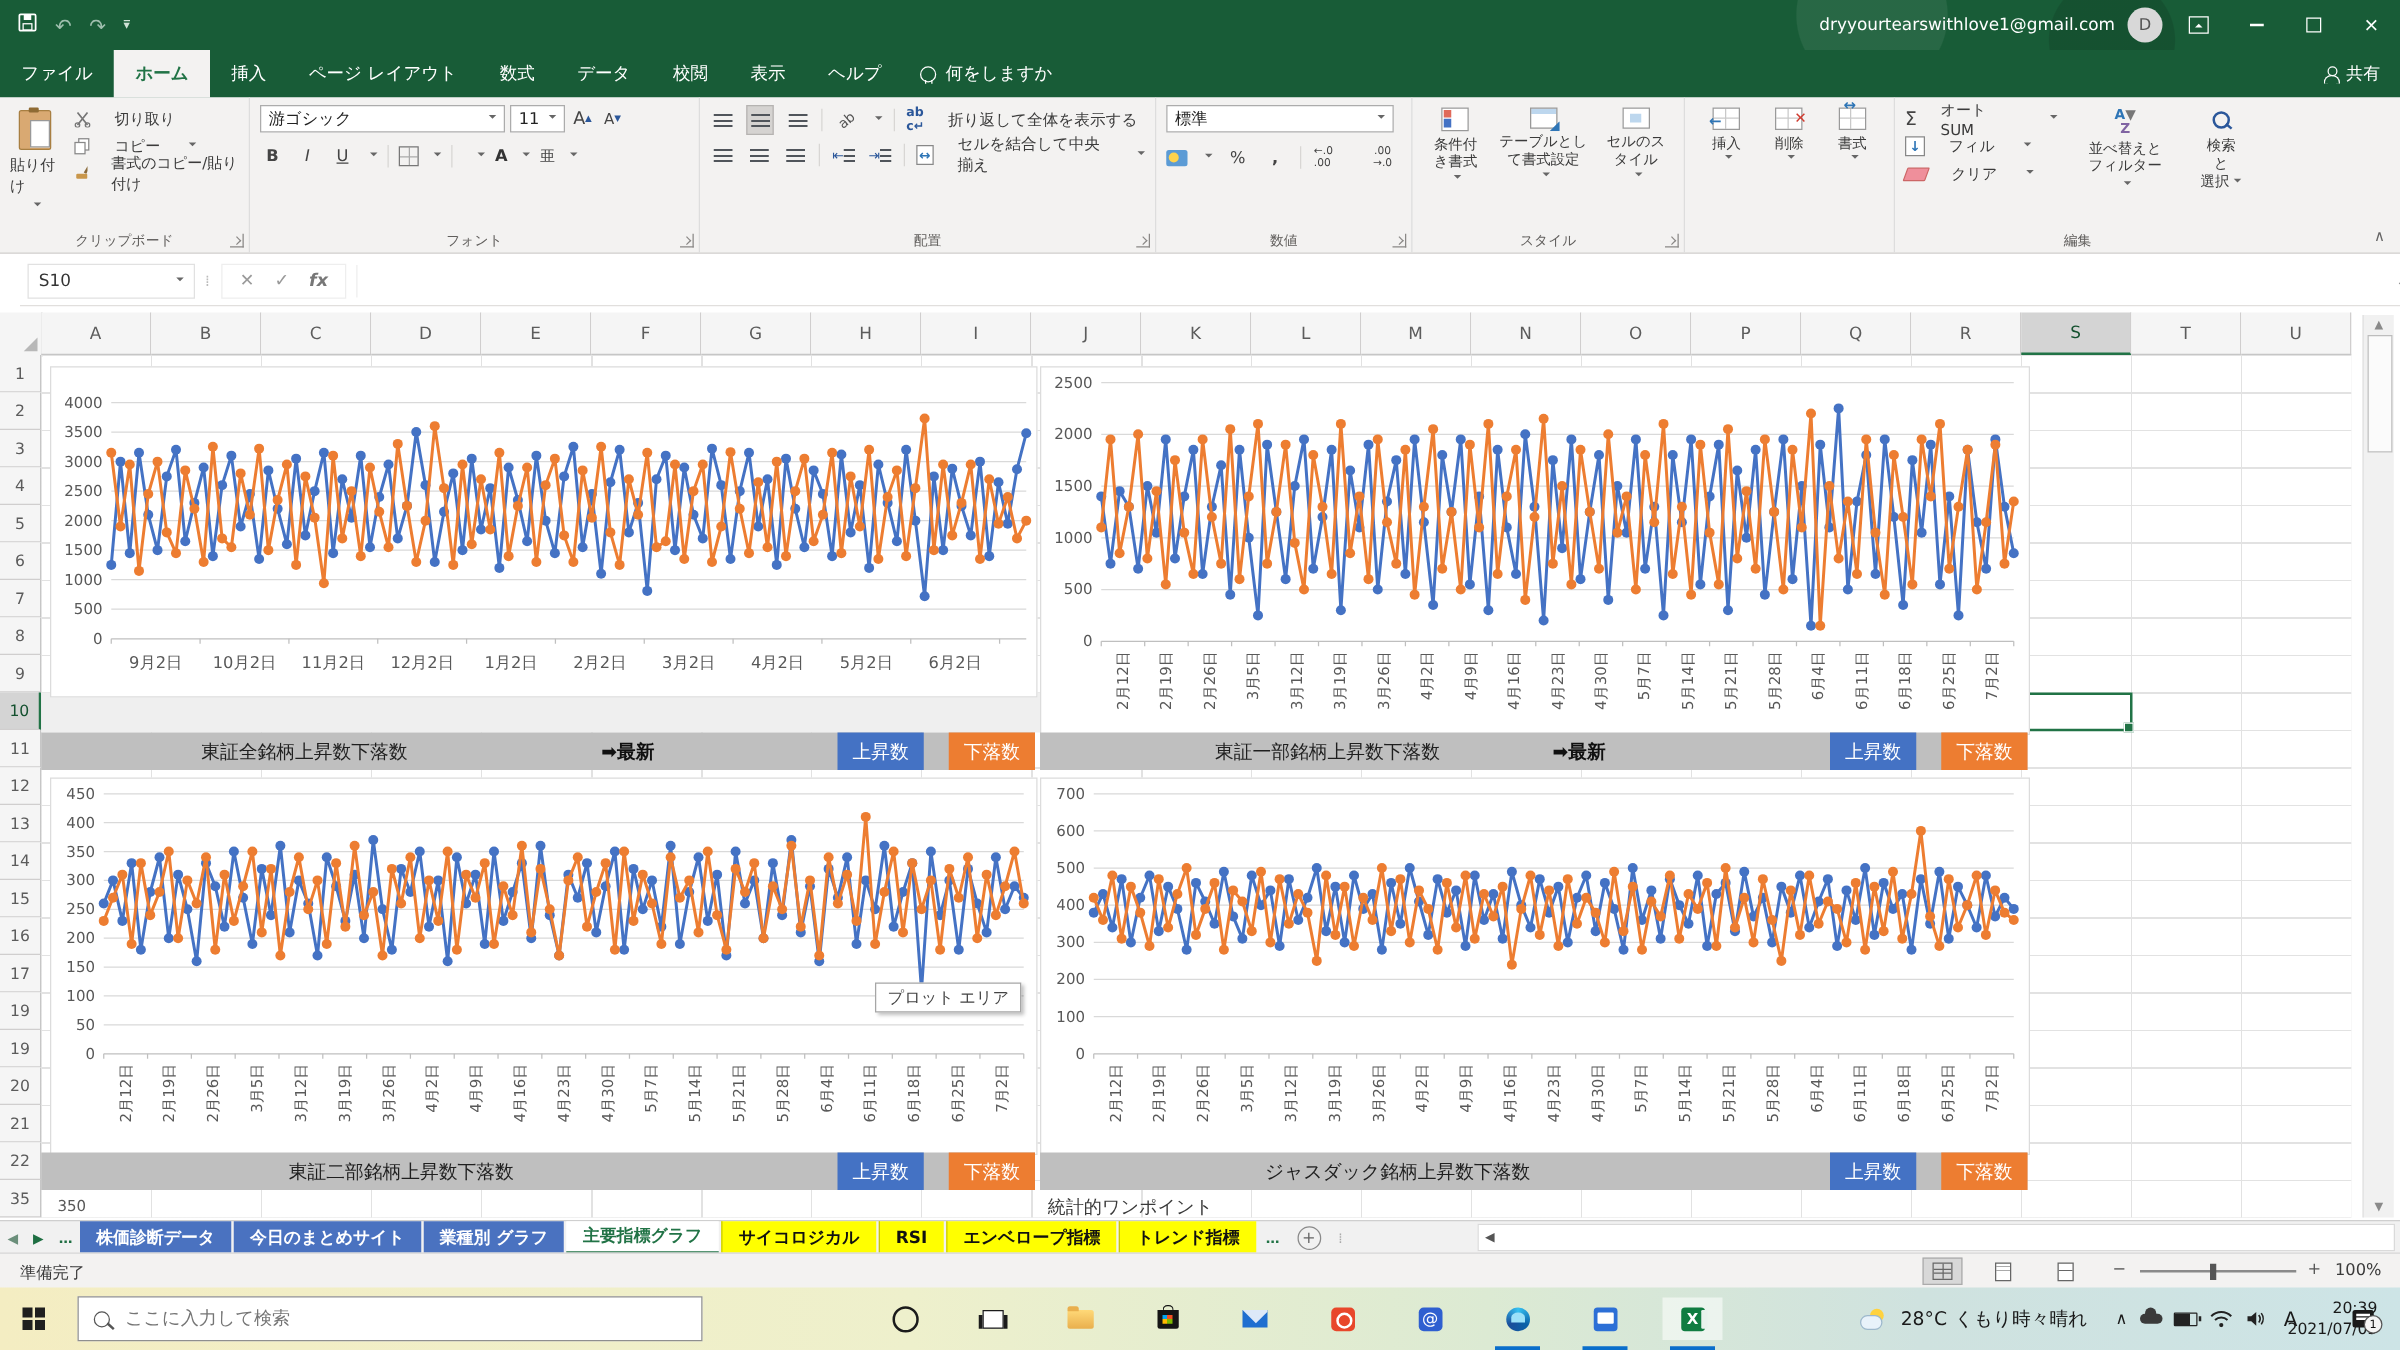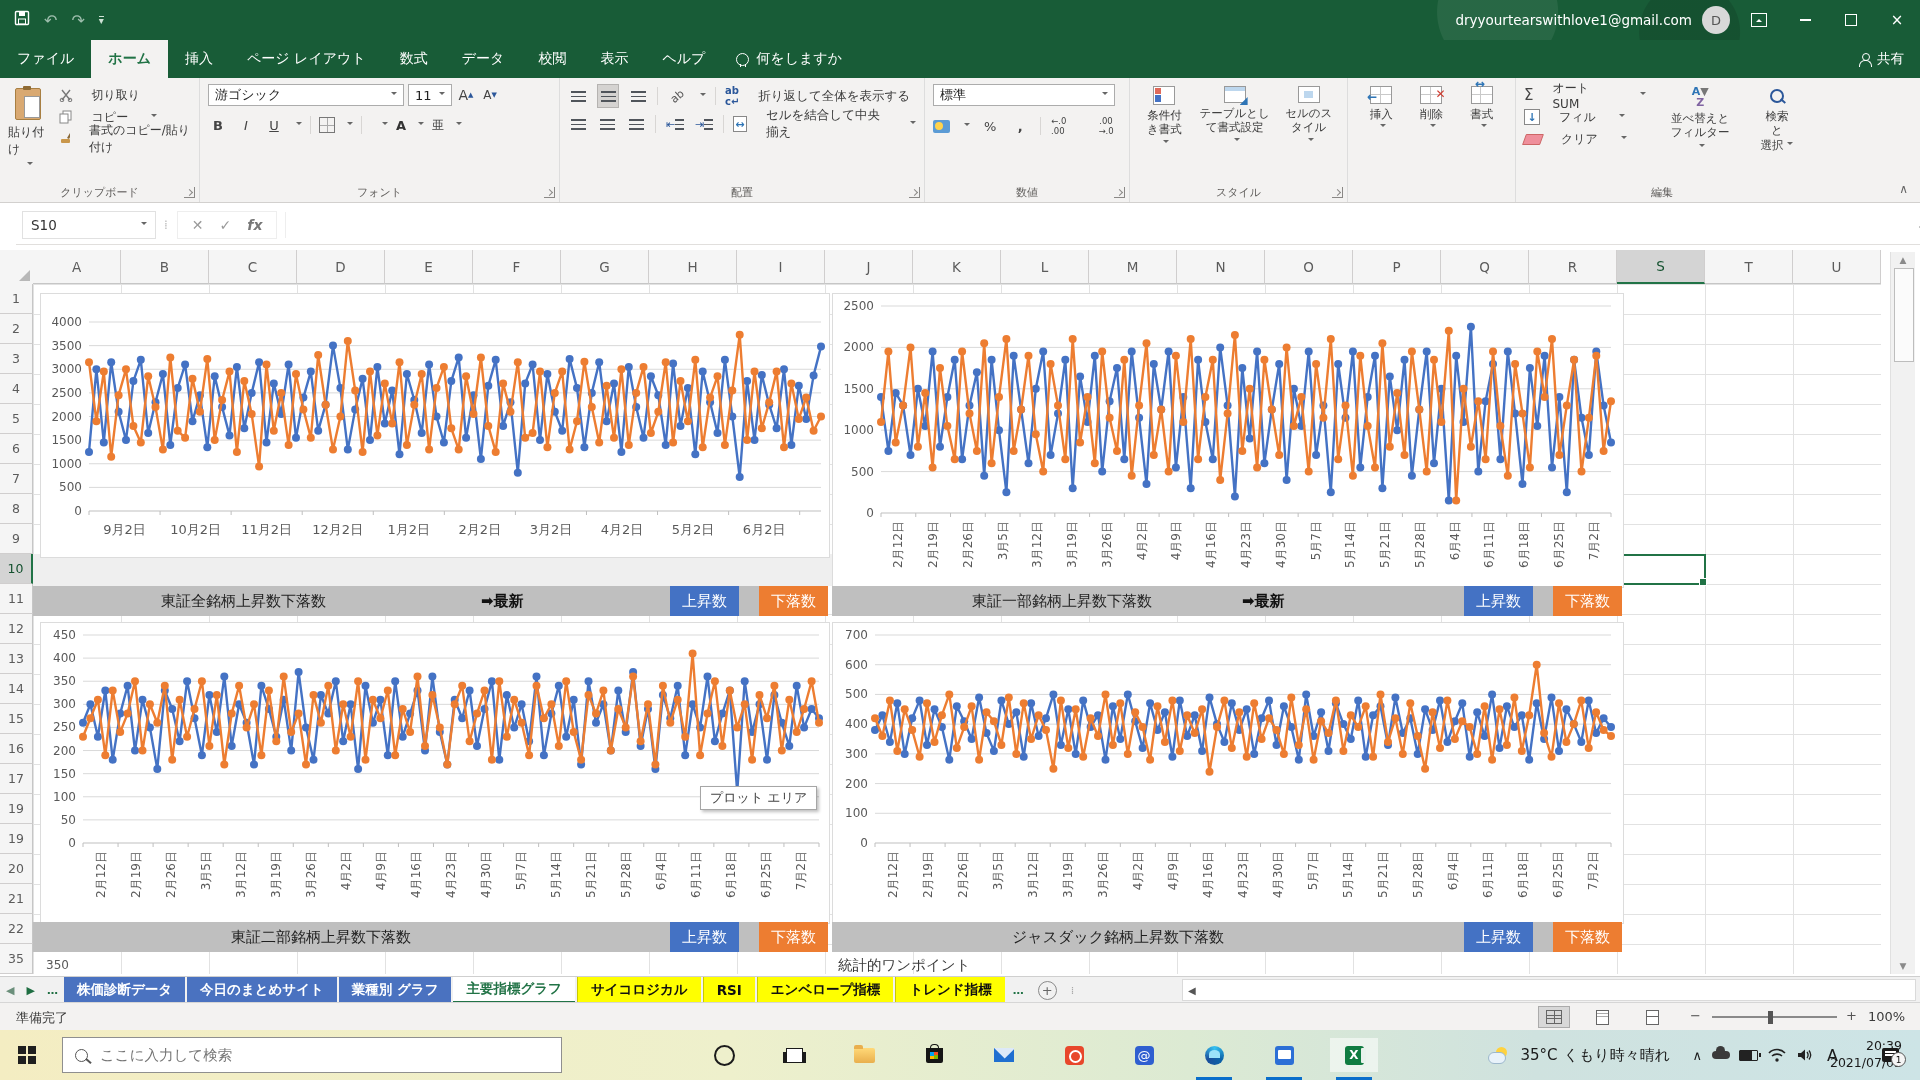--- a/index.html
+++ b/index.html
@@ -1677,21 +1677,21 @@
       <span class="monapp"></span>
     </span>
   <span class="tkicon open activeapp" style="left:1330px">
       <span class="xlic">X</span>
     </span>
 
   <div class="tright" style="right:408px">
     <span class="wicon"></span>
   </div>
   <div class="tright" style="right:250px;gap:6px;font-size:15px">
-    <span>35°C</span>
+    <span>28°C</span>
       <span>くもり時々晴れ</span>
   </div>
   <div class="tright" style="right:218px;font-size:13px">
       <span>∧</span>
     </div>
   <div class="tright" style="right:190px">
       <span class="cloudic"></span>
     </div>
   <div class="tright" style="right:162px">
       <span class="battic"></span>

